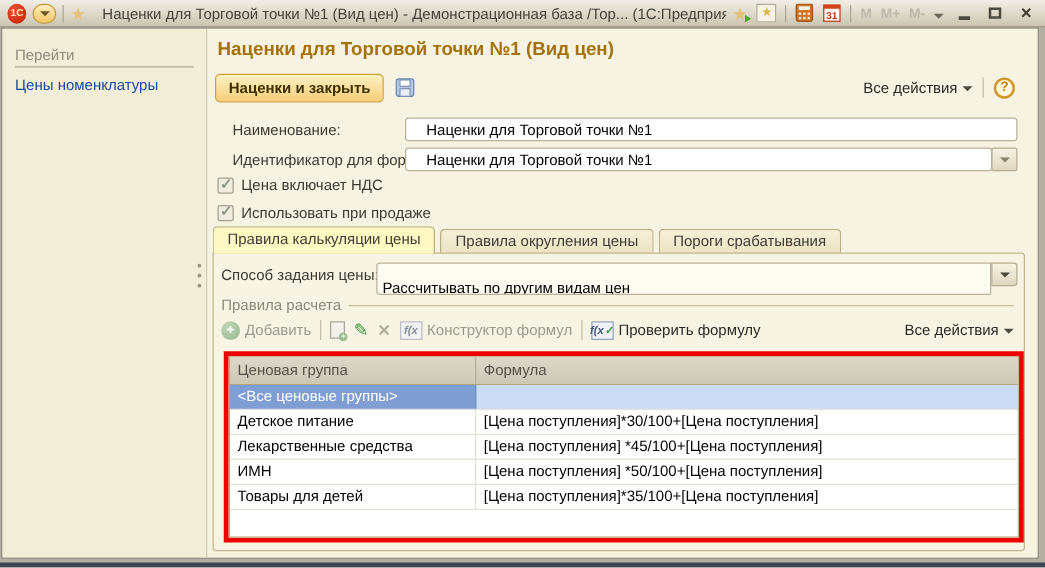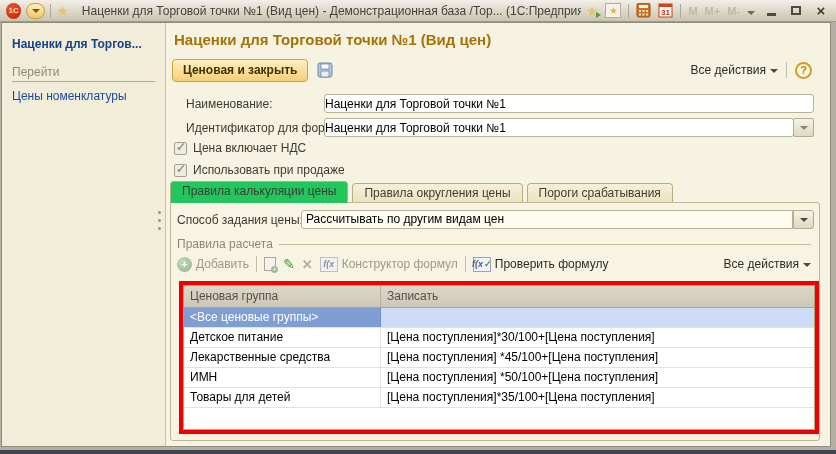--- a/index.html
+++ b/index.html
@@ -57,37 +57,37 @@
     font-family:"Liberation Sans",sans-serif; }
   .btn-floppy { width:22px; height:22px; background:transparent; border:none; display:flex; align-items:center; justify-content:center; }
   .cmd-right { margin-left:auto; display:flex; align-items:center; gap:8px; padding-right:8px; }
   .all-actions { display:flex; align-items:center; gap:4px; color:#2b2a24; cursor:pointer; white-space:nowrap; }
   .aa-arrow { width:0; height:0; border-left:4px solid transparent; border-right:4px solid transparent; border-top:4px solid #4a4a40; margin-top:2px; }
   .vsep { width:1px; height:16px; background:#c2bda9; }
   .help-btn { width:17px; height:17px; border-radius:50%; border:2px solid #d29a2e; background:#fff8dd;
     color:#c07d00; font-weight:bold; font-size:11px; display:flex; align-items:center; justify-content:center; }
   .frm-label { position:absolute; left:20px; white-space:nowrap; }
   .inp { position:absolute; left:158px; height:19px; border:1px solid #b9b29b; border-radius:3px;
-    background:#fff; font-size:12px; font-family:"Liberation Sans",sans-serif; padding:0 0; color:#000; }
+    background:#fff; font-size:12px; font-family:"Liberation Sans",sans-serif; padding:0 16px; color:#000; }
   .combo-btn { position:absolute; width:21px; height:19px; border:1px solid #b3ac93; border-radius:2px;
     background:linear-gradient(#f7f3e4,#ded7c1); display:flex; align-items:center; justify-content:center; }
   .combo-btn .tri { width:0; height:0; border-left:4px solid transparent; border-right:4px solid transparent; border-top:4px solid #87816e; }
   .cbx-row { position:absolute; left:8px; display:flex; align-items:center; gap:6px; }
   .cbx { width:13px; height:13px; border:1px solid #a49f8e; border-radius:2px; background:#f0ece0; position:relative; }
   .cbx span { position:absolute; left:1px; top:-3px; color:#8a9688; font-size:12px; font-weight:bold; }
   
   .tabs { position:absolute; left:4px; top:158px; display:flex; gap:4px; align-items:flex-end; height:22px; }
   .tab { height:20px; padding:2px 11px 0 11px; border:1px solid #b9ae82; border-bottom:none;
     border-radius:4px 4px 0 0; background:linear-gradient(#f6f0d8,#eae2c3); color:#3f3d34; cursor:pointer; white-space:nowrap; }
-  .tab.active { height:22px; background:#22c55e; font-weight:normal; position:relative; z-index:2; }
+  .tab.active { height:22px; background:#fef9c3; font-weight:normal; position:relative; z-index:2; }
   .panel { position:absolute; left:4px; top:179px; width:650px; height:239px;
     border:1px solid #c0b78e; border-radius:0 3px 3px 3px; background:#f8f4e3; }
   .pm-label { position:absolute; left:6px; top:10px; white-space:nowrap; }
   .pm-combo { position:absolute; left:130px; top:7px; right:26px; height:19px; border:1px solid #b9b29b;
-    border-radius:3px 0 0 3px; background:#fefbf0; padding:1px 4px; color:#000; white-space:nowrap; overflow:hidden; }
+    border-radius:3px 0 0 3px; background:#fefbf0; padding:12px 4px; color:#000; white-space:nowrap; overflow:hidden; }
   .pm-btn { right:5px; top:7px; border-radius:0 3px 3px 0; }
   .pm-btn .tri { border-top-color:#4a4a40; }
   .group-row { position:absolute; left:6px; right:8px; top:34px; display:flex; align-items:center; gap:6px; }
   .group-label { color:#8c8878; white-space:nowrap; }
   .group-line { flex:1; height:1px; background:#c6bd96; }
   
   .ptoolbar { position:absolute; left:6px; right:8px; top:50px; height:22px; display:flex; align-items:center; gap:7px; }
   .tbtn { display:flex; align-items:center; gap:4px; background:transparent; border:none;
     font-family:"Liberation Sans",sans-serif; font-size:12px; padding:0; white-space:nowrap; }
   .tbtn.disabled { color:#9c9a8c; }
@@ -164,35 +164,34 @@
       </div>
     <div class="win-btn">
         <div class="ico-close">×</div>
       </div>
   </div>
 </div>
 
 <div class="window">
 
   <div class="sidebar">
-    <div class="sb-title">Наценки для Торгов...</div>
     <div class="sb-section">Перейти</div>
     <div class="sb-link">Цены номенклатуры</div>
     <div class="grip">
         <i></i>
         <i></i>
         <i></i>
       </div>
   </div>
 
   <div class="main">
     <div class="page-title">Наценки для Торговой точки №1 (Вид цен)</div>
 
     <div class="cmdbar">
-      <button class="btn-save">Ценовая и закрыть</button>
+      <button class="btn-save">Наценки и закрыть</button>
       <button class="btn-floppy">
         <svg width="16" height="16">
           <rect x="1" y="1" width="14" height="14" rx="2" fill="#b7c7df" stroke="#6e86ac"></rect>
           <rect x="4" y="2" width="8" height="5" fill="#ffffff" stroke="#6e86ac" stroke-width="0.8"></rect>
           <rect x="4" y="9" width="8" height="6" fill="#e9eef6" stroke="#6e86ac" stroke-width="0.8"></rect>
         </svg>
       </button>
       <div class="cmd-right">
         <div class="all-actions">
           <span>Все действия</span>
@@ -273,21 +272,21 @@
         <div class="all-actions">
           <span>Все действия</span>
           <div class="aa-arrow"></div>
         </div>
       </div>
 
       <div class="red-box">
         <div class="grid">
           <div class="grid-head" id="grid-head">
               <div class="gh-cell">Ценовая группа</div>
-              <div class="gh-cell">Записать</div>
+              <div class="gh-cell">Формула</div>
             </div>
           <div id="grid-body">
               <div class="grid-row sel-row">
                 <div class="g-cell">&lt;Все ценовые группы&gt;</div>
               </div>
               <div class="grid-row">
                 <div class="g-cell">Детское питание</div>
                 <div class="g-cell">[Цена поступления]*30/100+[Цена поступления]</div>
               </div>
               <div class="grid-row">

